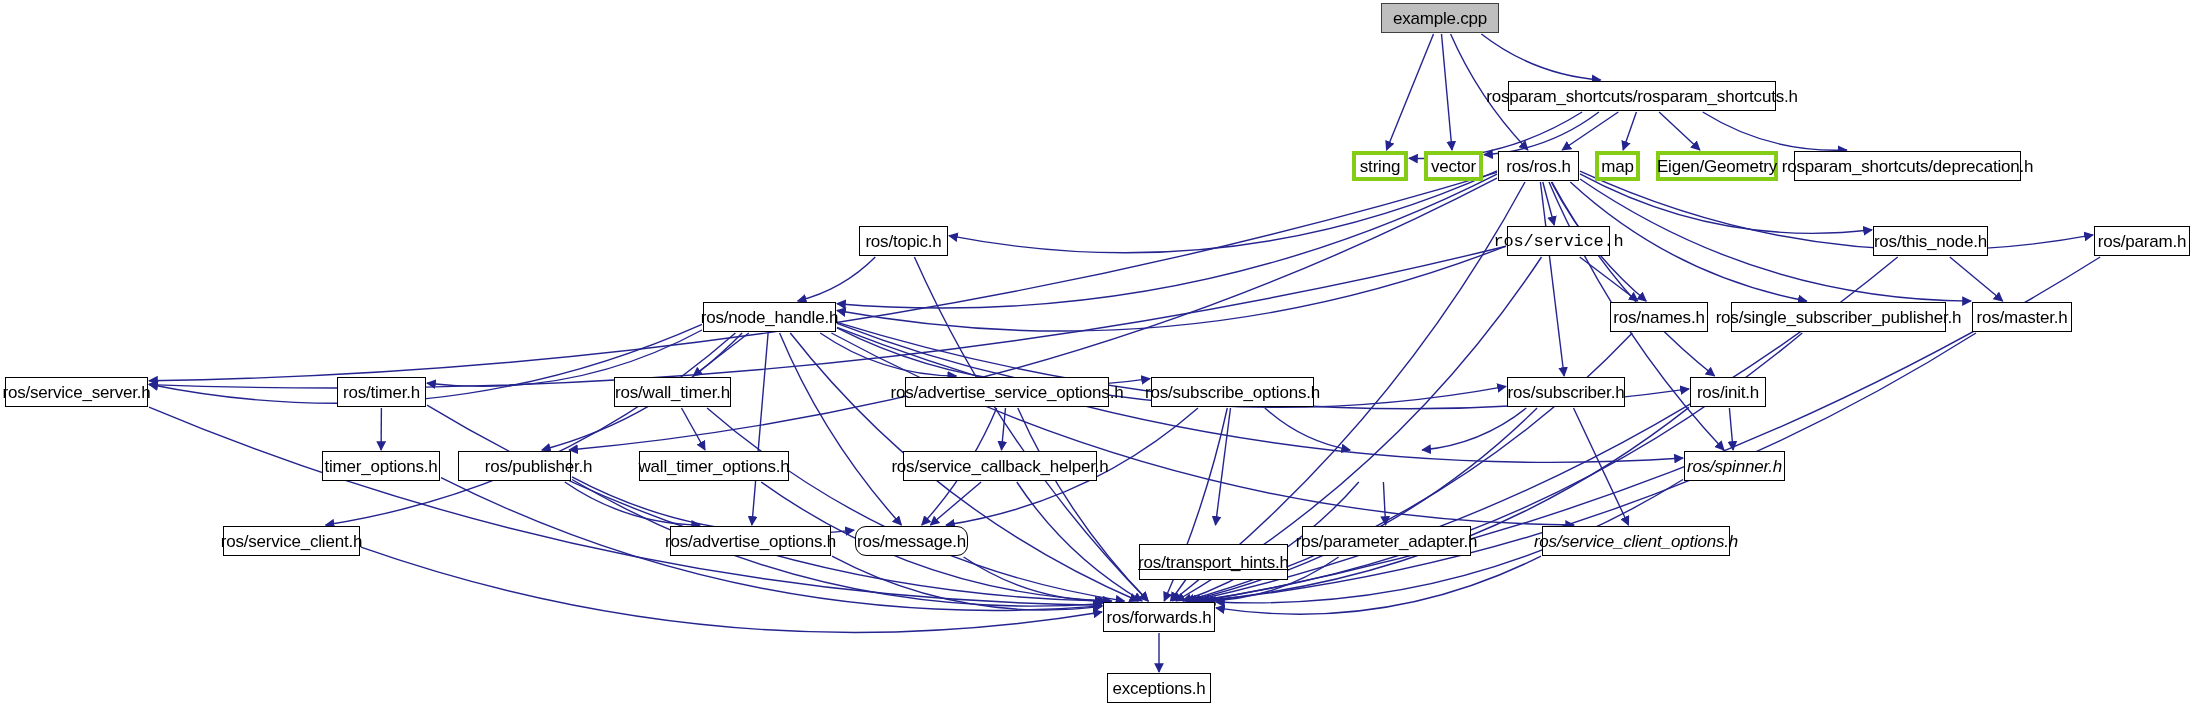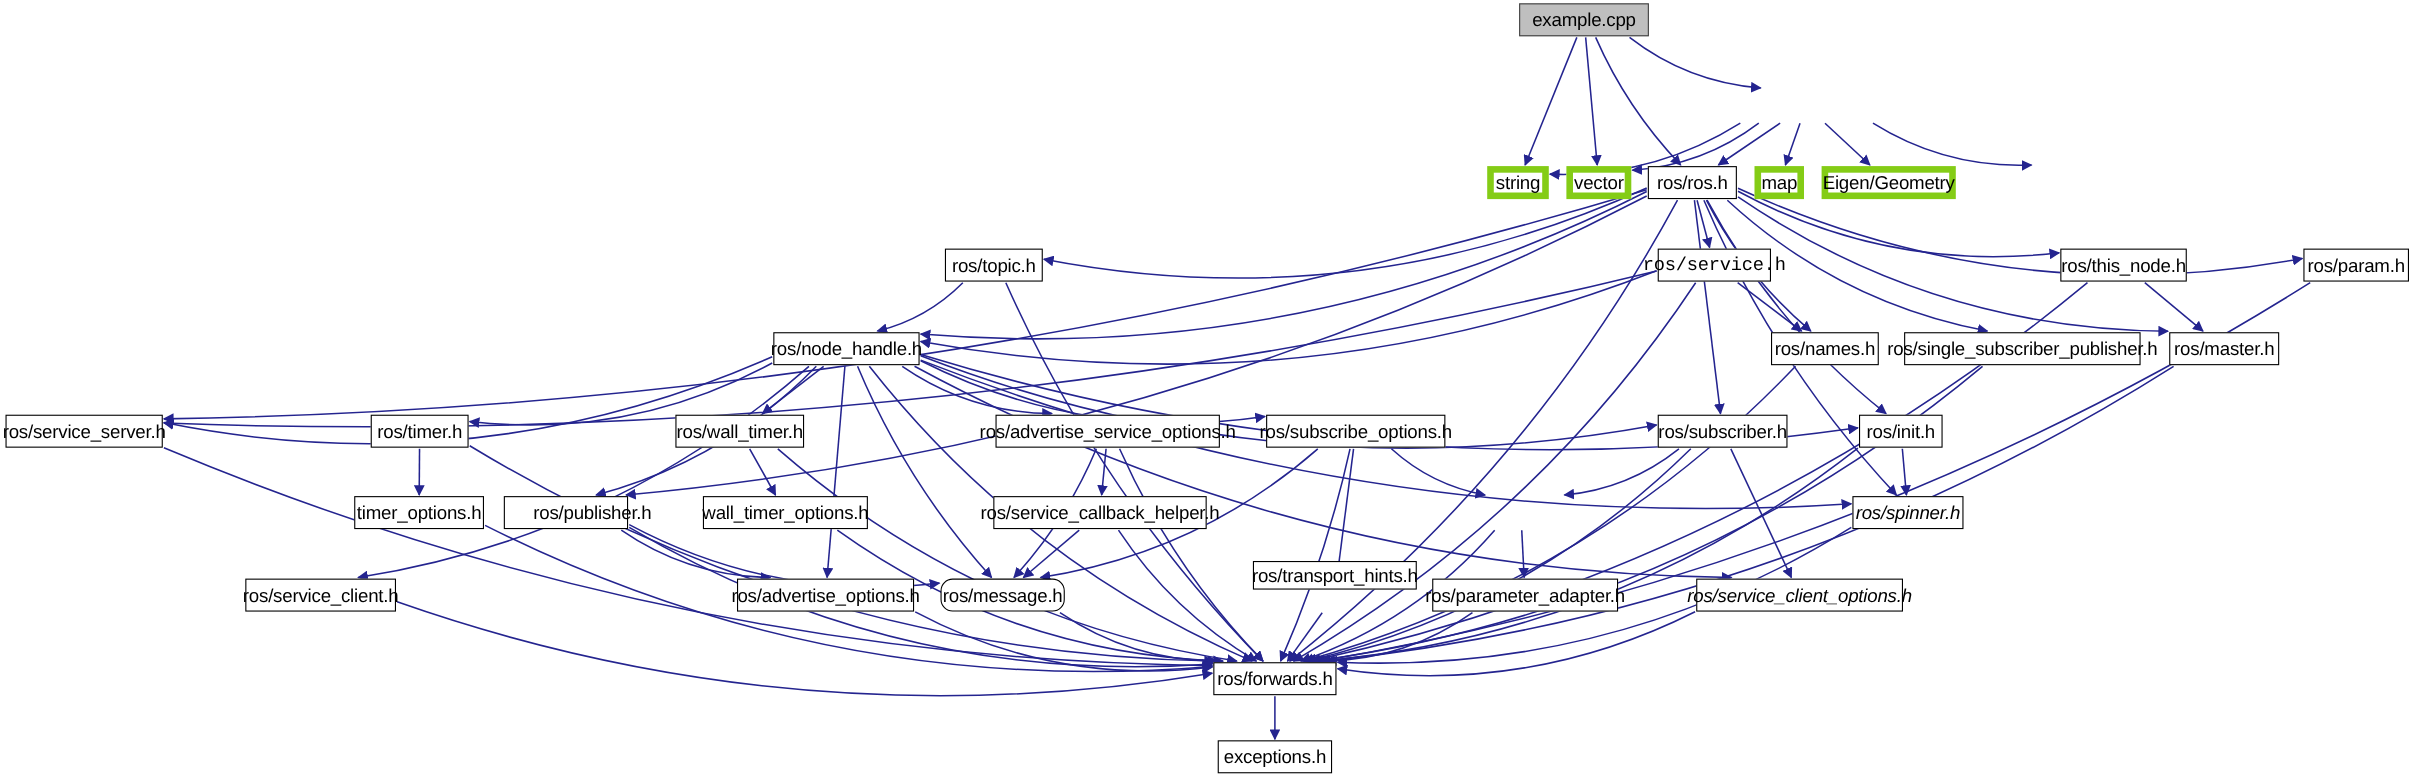--- a/index.html
+++ b/index.html
@@ -38,21 +38,21 @@
     white-space: nowrap;
     background: #ffffff;
     border: 1px solid #000000;
     color: #000000;
     font-size: 17px;
     line-height: 1;
     letter-spacing: -0.2px;
     height: 30px;
   }
   .gnode.ext {
-    border: 6px solid #84cc16;
+    border: 4px solid #84cc16;
   }
   .gnode.root {
     background: #bfbfbf;
     border: 1px solid #404040;
   }
   .gnode-label {
     pointer-events: none;
     padding: 0 7px;
   }
 </style>
@@ -148,35 +148,41 @@
       <path d="M 361.0 547.1 Q 723.2 674.2 1102.0 612.0" fill="none" stroke="#24248f" stroke-width="1.4" marker-end="url(#ah)"></path>
       <path d="M 832.0 556.2 Q 959.1 623.8 1102.0 606.4" fill="none" stroke="#24248f" stroke-width="1.4" marker-end="url(#ah)"></path>
       <path d="M 963.6 557.0 Q 1028.5 600.9 1106.9 601.0" fill="none" stroke="#24248f" stroke-width="1.4" marker-end="url(#ah)"></path>
       <path d="M 1541.0 556.1 Q 1386.7 633.4 1216.0 607.9" fill="none" stroke="#24248f" stroke-width="1.4" marker-end="url(#ah)"></path>
       <path d="M 1159.0 633.0 Q 1159.0 652.5 1159.0 672.0" fill="none" stroke="#24248f" stroke-width="1.4" marker-end="url(#ah)"></path>
     </svg>
   <div id="node-layer">
       <div class="gnode root" style="left: 1381px; top: 3px; width: 118px; height: 30px;">
         <span class="gnode-label">example.cpp</span>
       </div>
+      <div class="gnode" style="left: 1508px; top: 81px; width: 268px; height: 30px;">
+        <span class="gnode-label">rosparam_shortcuts/rosparam_shortcuts.h</span>
+      </div>
       <div class="gnode ext" style="left: 1352px; top: 151px; width: 56px; height: 30px;">
         <span class="gnode-label">string</span>
       </div>
       <div class="gnode ext" style="left: 1424px; top: 151px; width: 59px; height: 30px;">
         <span class="gnode-label">vector</span>
       </div>
       <div class="gnode" style="left: 1498px; top: 151px; width: 81px; height: 30px;">
         <span class="gnode-label">ros/ros.h</span>
       </div>
       <div class="gnode ext" style="left: 1595px; top: 151px; width: 45px; height: 30px;">
         <span class="gnode-label">map</span>
       </div>
       <div class="gnode ext" style="left: 1656px; top: 151px; width: 122px; height: 30px;">
         <span class="gnode-label">Eigen/Geometry</span>
       </div>
+      <div class="gnode" style="left: 1794px; top: 151px; width: 227px; height: 30px;">
+        <span class="gnode-label">rosparam_shortcuts/deprecation.h</span>
+      </div>
       <div class="gnode" style="left: 859px; top: 226px; width: 89px; height: 30px;">
         <span class="gnode-label">ros/topic.h</span>
       </div>
       <div class="gnode" style="left: 1507px; top: 226px; width: 103px; height: 30px; font-family: Liberation Mono, monospace;">
         <span class="gnode-label">ros/service.h</span>
       </div>
       <div class="gnode" style="left: 1873px; top: 226px; width: 115px; height: 30px;">
         <span class="gnode-label">ros/this_node.h</span>
       </div>
       <div class="gnode" style="left: 2094px; top: 226px; width: 96px; height: 30px;">
@@ -232,21 +238,21 @@
       </div>
       <div class="gnode" style="left: 223px; top: 526px; width: 137px; height: 30px;">
         <span class="gnode-label">ros/service_client.h</span>
       </div>
       <div class="gnode" style="left: 670px; top: 526px; width: 161px; height: 30px;">
         <span class="gnode-label">ros/advertise_options.h</span>
       </div>
       <div class="gnode" style="left: 855px; top: 526px; width: 113px; height: 30px; border-radius: 11px;">
         <span class="gnode-label">ros/message.h</span>
       </div>
-      <div class="gnode" style="left: 1139px; top: 510px; width: 149px; height: 26px;">
+      <div class="gnode" style="left: 1139px; top: 544px; width: 149px; height: 36px; text-decoration: underline;">
         <span class="gnode-label">ros/transport_hints.h</span>
       </div>
       <div class="gnode" style="left: 1302px; top: 526px; width: 169px; height: 30px;">
         <span class="gnode-label">ros/parameter_adapter.h</span>
       </div>
       <div class="gnode" style="left: 1542px; top: 526px; width: 188px; height: 30px; font-style: italic;">
         <span class="gnode-label">ros/service_client_options.h</span>
       </div>
       <div class="gnode" style="left: 1103px; top: 602px; width: 112px; height: 30px;">
         <span class="gnode-label">ros/forwards.h</span>

